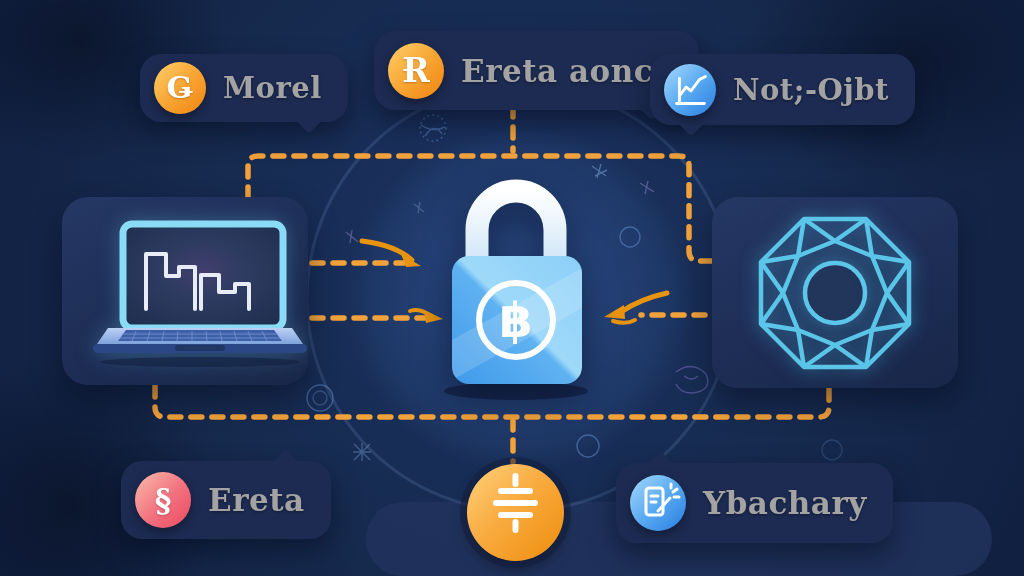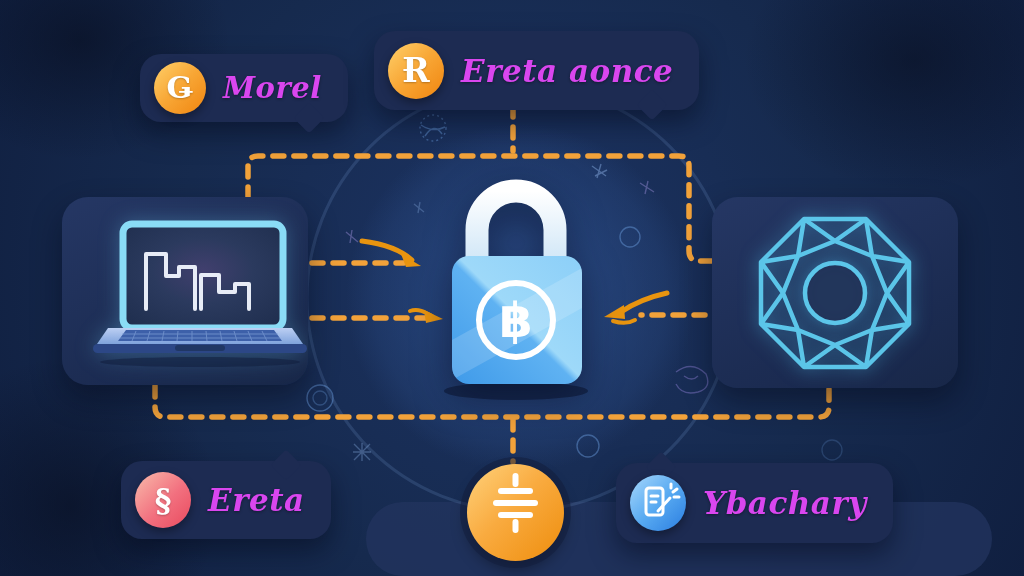--- a/index.html
+++ b/index.html
@@ -41,22 +41,22 @@
   .badge.bl{left:121px;top:461px;height:78px;}  .badge.bl::after{top:-7px;right:34px;}
   .badge.br{left:616px;top:463px;height:80px;}  .badge.br::after{top:-7px;left:34px;}
   .icon-circle{flex:0 0 auto;border-radius:50%;display:flex;align-items:center;justify-content:center;
     box-shadow:0 4px 10px rgba(0,0,0,.35);}
   .icon-circle.sz52{width:52px;height:52px;} .icon-circle.sz56{width:56px;height:56px;}
   .icon-circle.orange{background:linear-gradient(135deg,#ffd06a 0%,#f8a736 48%,#f0850f 100%);}
   .icon-circle.blue{background:linear-gradient(135deg,#a8d8fc 0%,#57a9f1 52%,#2a7de0 100%);}
   .icon-circle.red{background:linear-gradient(135deg,#f9bcab 0%,#f2707f 55%,#e94a5e 100%);}
   .glyph{color:#fff;font-family:"DejaVu Serif",serif;font-weight:700;font-size:30px;line-height:1;
     text-shadow:0 1px 2px rgba(0,0,0,.25);}
-  .badge-label{color:#d946ef;font-weight:600;font-size:29px;letter-spacing:.5px;white-space:nowrap;
-    text-shadow:0 1px 3px rgba(0,0,0,.4);font-style:italic;}
+  .badge-label{color:#a3a3a3;font-weight:600;font-size:29px;letter-spacing:.5px;white-space:nowrap;
+    text-shadow:0 1px 3px rgba(0,0,0,.4);}
 </style>
 </head>
 <body>
 
 <div id="stage">
 
   <div class="shade shade-tl"></div>
   <div class="shade shade-tr"></div>
   <div class="shade shade-bl"></div>
   <div class="bottom-strip"></div>
@@ -185,20 +185,31 @@
     <span class="badge-label">Morel</span>
   </div>
 
   <div class="badge tc">
     <div class="icon-circle sz56 orange">
       <span class="glyph" style="font-size:33px">Ɍ</span>
     </div>
     <span class="badge-label" style="font-size:31px">Ereta aonce</span>
   </div>
 
+  <div class="badge tr">
+    <div class="icon-circle sz52 blue">
+      <svg width="52" height="52" viewBox="0 0 54 54">
+        <g stroke="#ffffff" stroke-width="3" fill="none" stroke-linecap="round" stroke-linejoin="round">
+          <path d="M13,41 H42 M16,39 V15"></path>
+          <path d="M16,33 L23,24 L28,28 L37,16 L43,13"></path>
+        </g>
+      </svg>
+    </div>
+    <span class="badge-label">Not;-Ojbt</span>
+  </div>
 
   <div class="badge bl">
     <div class="icon-circle sz56 red">
       <span class="glyph" style="font-size:32px">§</span>
     </div>
     <span class="badge-label" style="font-size:31px">Ereta</span>
   </div>
 
   <div class="badge br">
     <div class="icon-circle sz56 blue">

